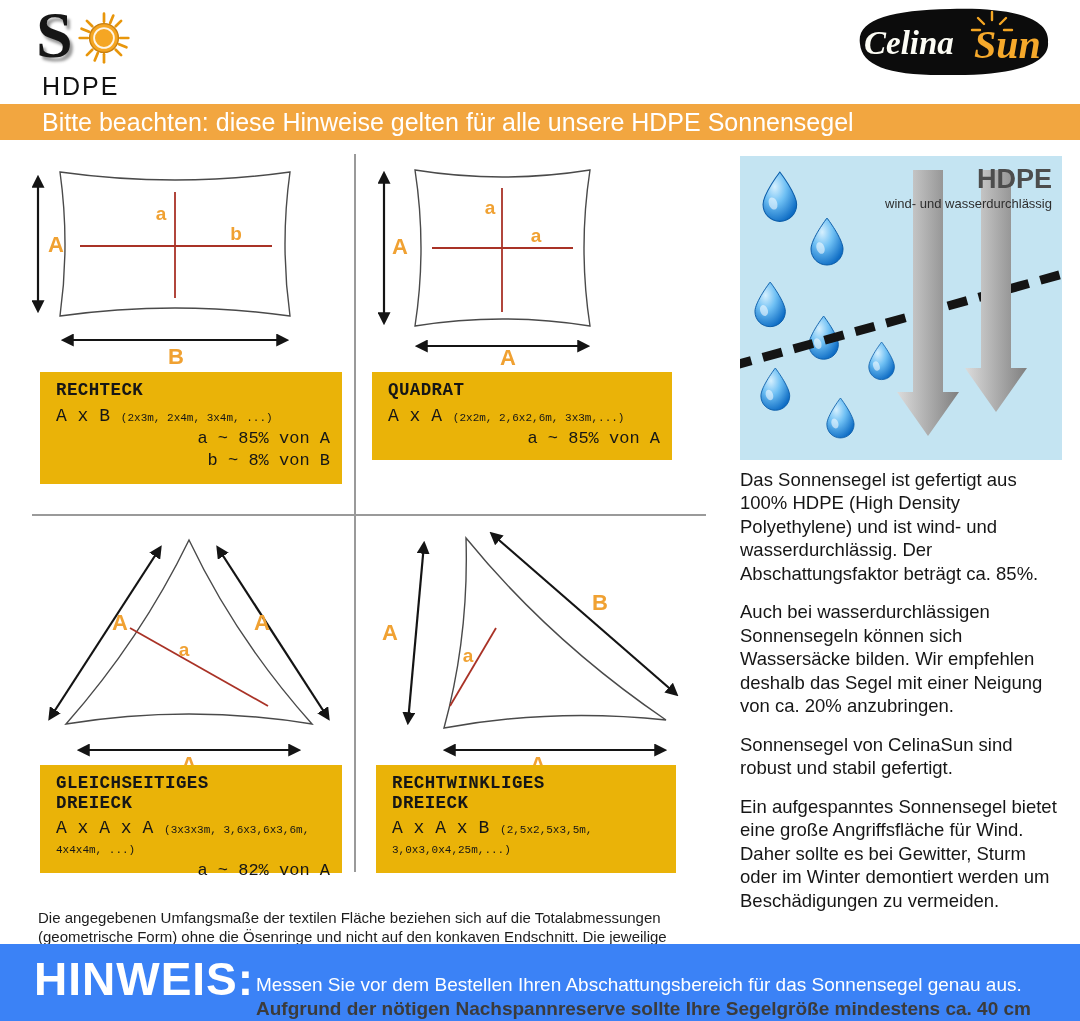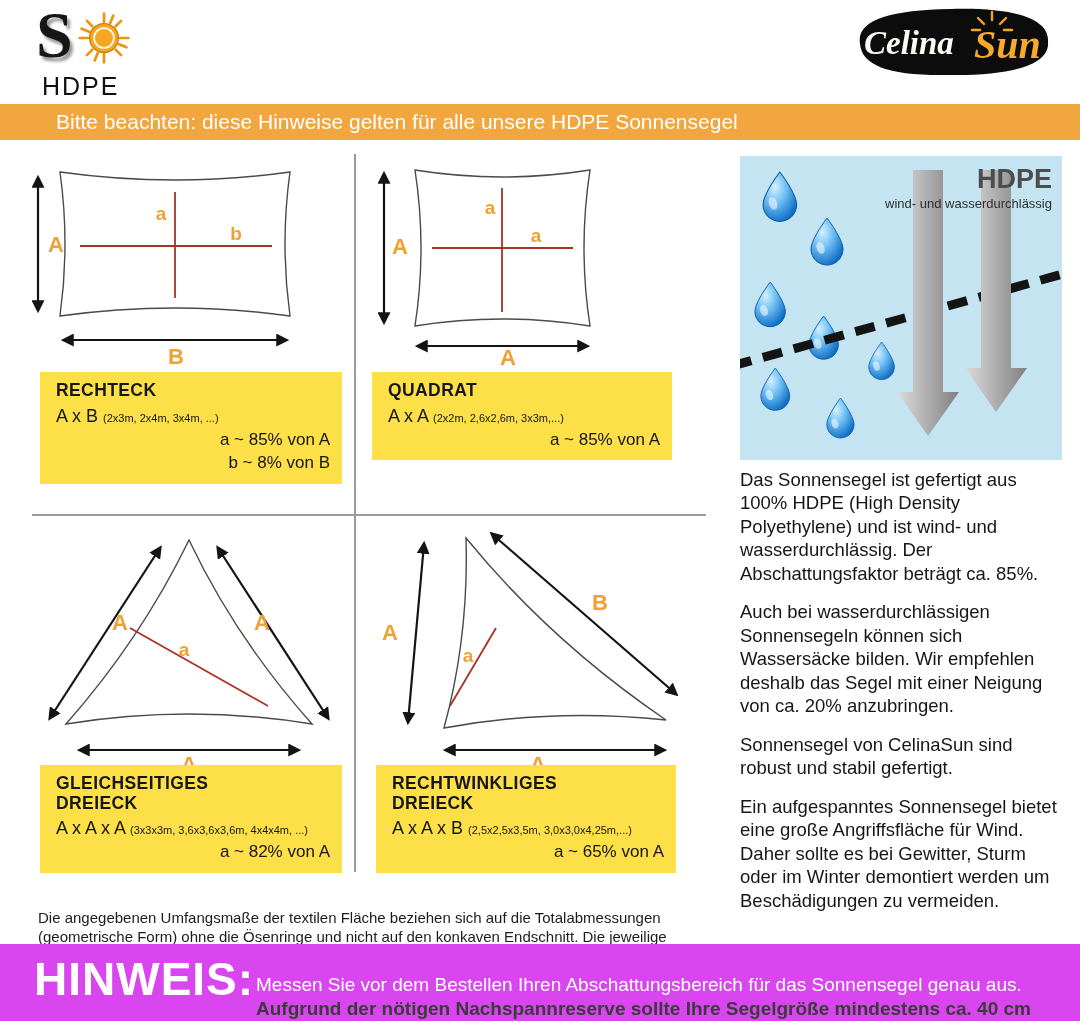--- a/index.html
+++ b/index.html
@@ -10,33 +10,33 @@
   
   .title-row { left:36px; top:2px; display:flex; align-items:center; }
   .title-txt { font-family:"Liberation Serif", serif; font-weight:700; font-size:66px;
                letter-spacing:2px; color:#161616; text-shadow:3px 4px 3px rgba(0,0,0,.4); line-height:1; }
   .title-sun { margin:6px 2px 0 2px; }
   .hdpe-sub { left:42px; top:72px; font-size:25px; letter-spacing:2px; color:#111; font-weight:500; }
   .logo { right:22px; top:4px; }
 
   
   .notice-banner { left:0; top:104px; width:1080px; height:36px; background:#F2A640; }
-  .notice-banner span { display:block; line-height:36px; padding-left:56px; color:#fff; font-size:21px; }
-  .bottom-banner { left:0; top:944px; width:1080px; height:77px; background:#d946ef; }
+  .notice-banner span { display:block; line-height:36px; padding-left:42px; color:#fff; font-size:25px; }
+  .bottom-banner { left:0; top:944px; width:1080px; height:77px; background:#3b82f6; }
   .hinweis-label { left:34px; top:8px; font-size:46px; font-weight:700; color:#fff; letter-spacing:1px; }
   .hinweis-text { left:256px; top:6px; width:812px; font-size:19px; line-height:1.26;margin-top:23px; }
   .hinweis-text .w { color:#fff; }
   .hinweis-text .d { color:#3b3b3b; font-weight:700; }
 
   
   .vdiv { left:354px; top:154px; width:2px; height:718px; background:#9a9a9a; }
   .hdiv { left:32px; top:514px; width:674px; height:2px; background:#9a9a9a; }
 
   
-  .gbox { background:#fde047; box-sizing:border-box; padding:9px 12px 8px 16px; color:#161616; }
+  .gbox { background:#eab308; box-sizing:border-box; padding:9px 12px 8px 16px; color:#161616;font-family:Liberation Mono, monospace; }
   .gbox .t { font-weight:700; font-size:17.5px; letter-spacing:.4px; line-height:1.12; }
   .gbox .f { font-size:18px; margin-top:5px; }
   .gbox .sizes { font-size:11px; }
   .gbox .l { font-size:17px; margin-top:3px;text-align:right; }
 
   
   .footnote { left:38px; top:884px; width:668px; font-size:15px; line-height:1.28; color:#1c1c1c;margin-top:24px; }
   .rightcol { left:740px; top:468px; width:322px; }
   .rightcol p { margin:0 0 15px 0; font-size:18.5px; line-height:1.27; color:#161616; }
   .rightcol p.tight { margin-bottom:0; }
@@ -193,21 +193,20 @@
     <text class="olbl sm" x="102" y="138">a</text>
   </svg>
 
   <div class="abs gbox" style="left:376px;top:765px;width:300px;height:108px">
     <div class="t">RECHTWINKLIGES</div>
     <div class="t">DREIECK</div>
     <div class="f">
       <span>A x A x B</span>
       <span class="sizes">(2,5x2,5x3,5m, 3,0x3,0x4,25m,...)</span>
     </div>
-    <div class="l">a ~ 65% von A</div>
   </div>
 
   <div class="abs footnote">Die angegebenen Umfangsmaße der textilen Fläche beziehen sich auf die Totalabmessungen (geometrische Form) ohne die Ösenringe und nicht auf den konkaven Endschnitt. Die jeweilige Größenangabe entspricht der geraden Linie von Stoffanfangs- zu Stoffendpunkt.</div>
 
   <svg class="abs" style="left:740px;top:156px" width="322" height="304" viewBox="0 0 322 304">
     <defs>
       <radialGradient id="dropG" cx="35%" cy="30%" r="75%">
         <stop offset="0%" stop-color="#D6F0FE"></stop>
         <stop offset="45%" stop-color="#6FC0F4"></stop>
         <stop offset="100%" stop-color="#0E6CC4"></stop>

